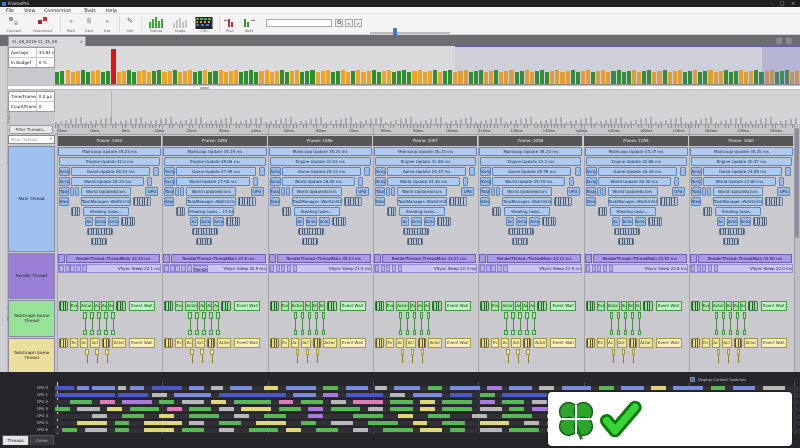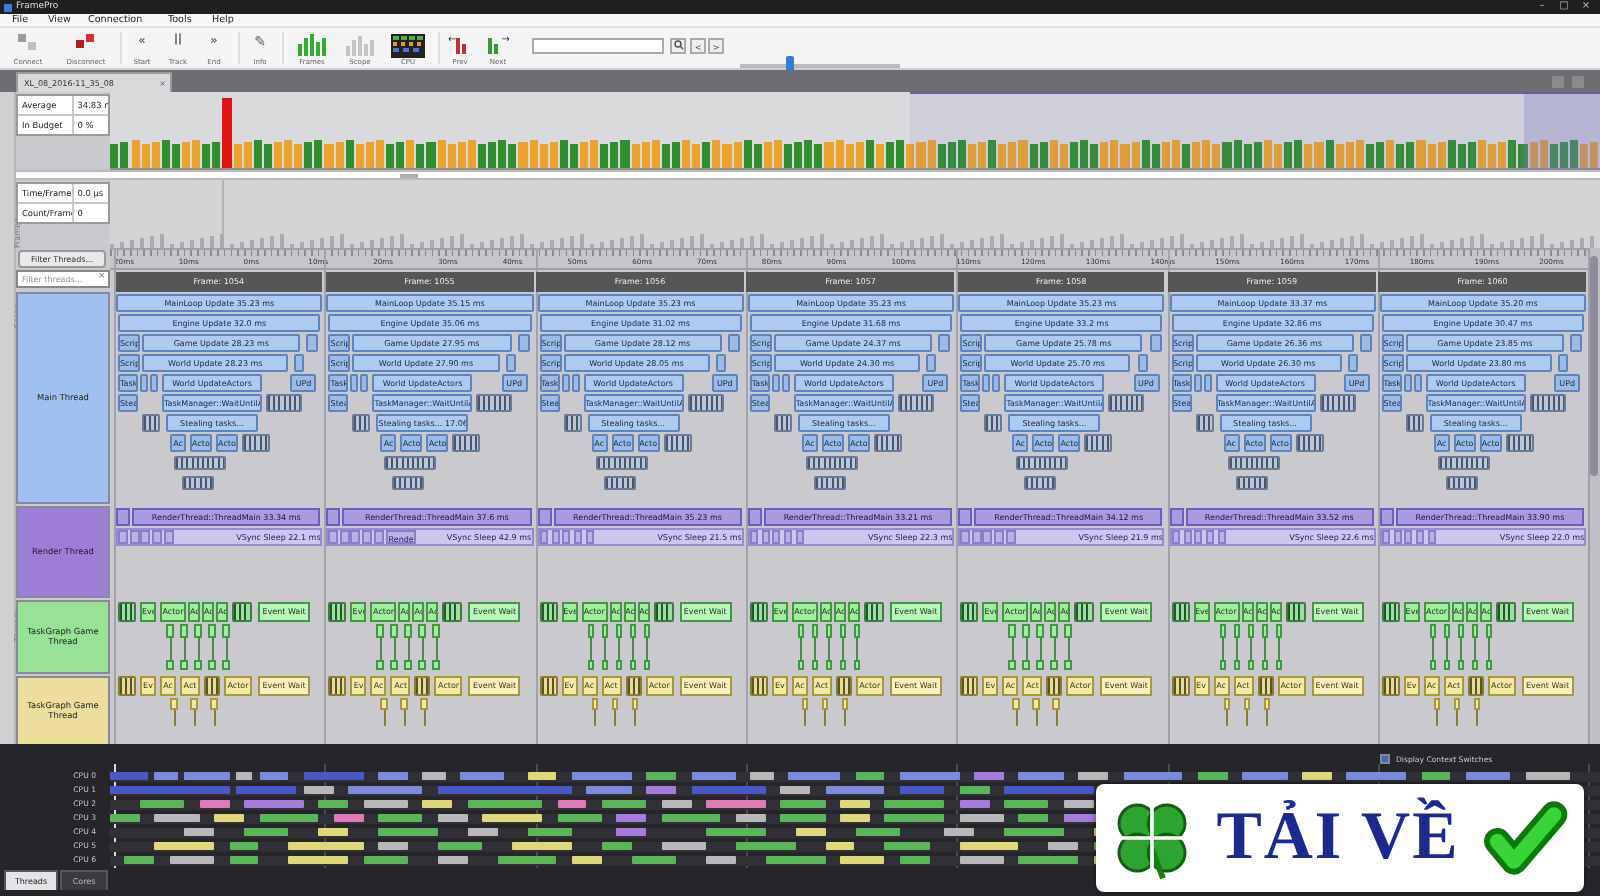--- a/index.html
+++ b/index.html
@@ -1298,20 +1298,19 @@
     <svg width="44" height="44" style="margin-left:6px;" viewBox="0 0 24 24">
       <g fill="#2da42d" stroke="#145c14" stroke-width="0.8">
         <circle cx="8" cy="8" r="5"></circle>
           <circle cx="16" cy="8" r="5"></circle>
         <circle cx="8" cy="16" r="5"></circle>
           <circle cx="16" cy="16" r="5"></circle>
         <path d="M12 15 L15 23" stroke="#1a7a1a" stroke-width="1.6" fill="none"></path>
       </g>
       <path d="M12 3 L12 21 M3 12 L21 12" stroke="#ffffff" stroke-width="1" fill="none"></path>
     </svg>
-    <div id="wm-text">TẢI VỀ</div>
     <svg width="44" height="40" style="margin-right:8px;" viewBox="0 0 24 24">
       <path d="M4 13 L9 19 L21 5" fill="none" stroke="#0a7a0a" stroke-width="8" stroke-linecap="round" stroke-linejoin="round"></path>
       <path d="M4 13 L9 19 L21 5" fill="none" stroke="#38d438" stroke-width="4.5" stroke-linecap="round" stroke-linejoin="round"></path>
     </svg>
   </div>
 
 </div>
 
 </body></html>

